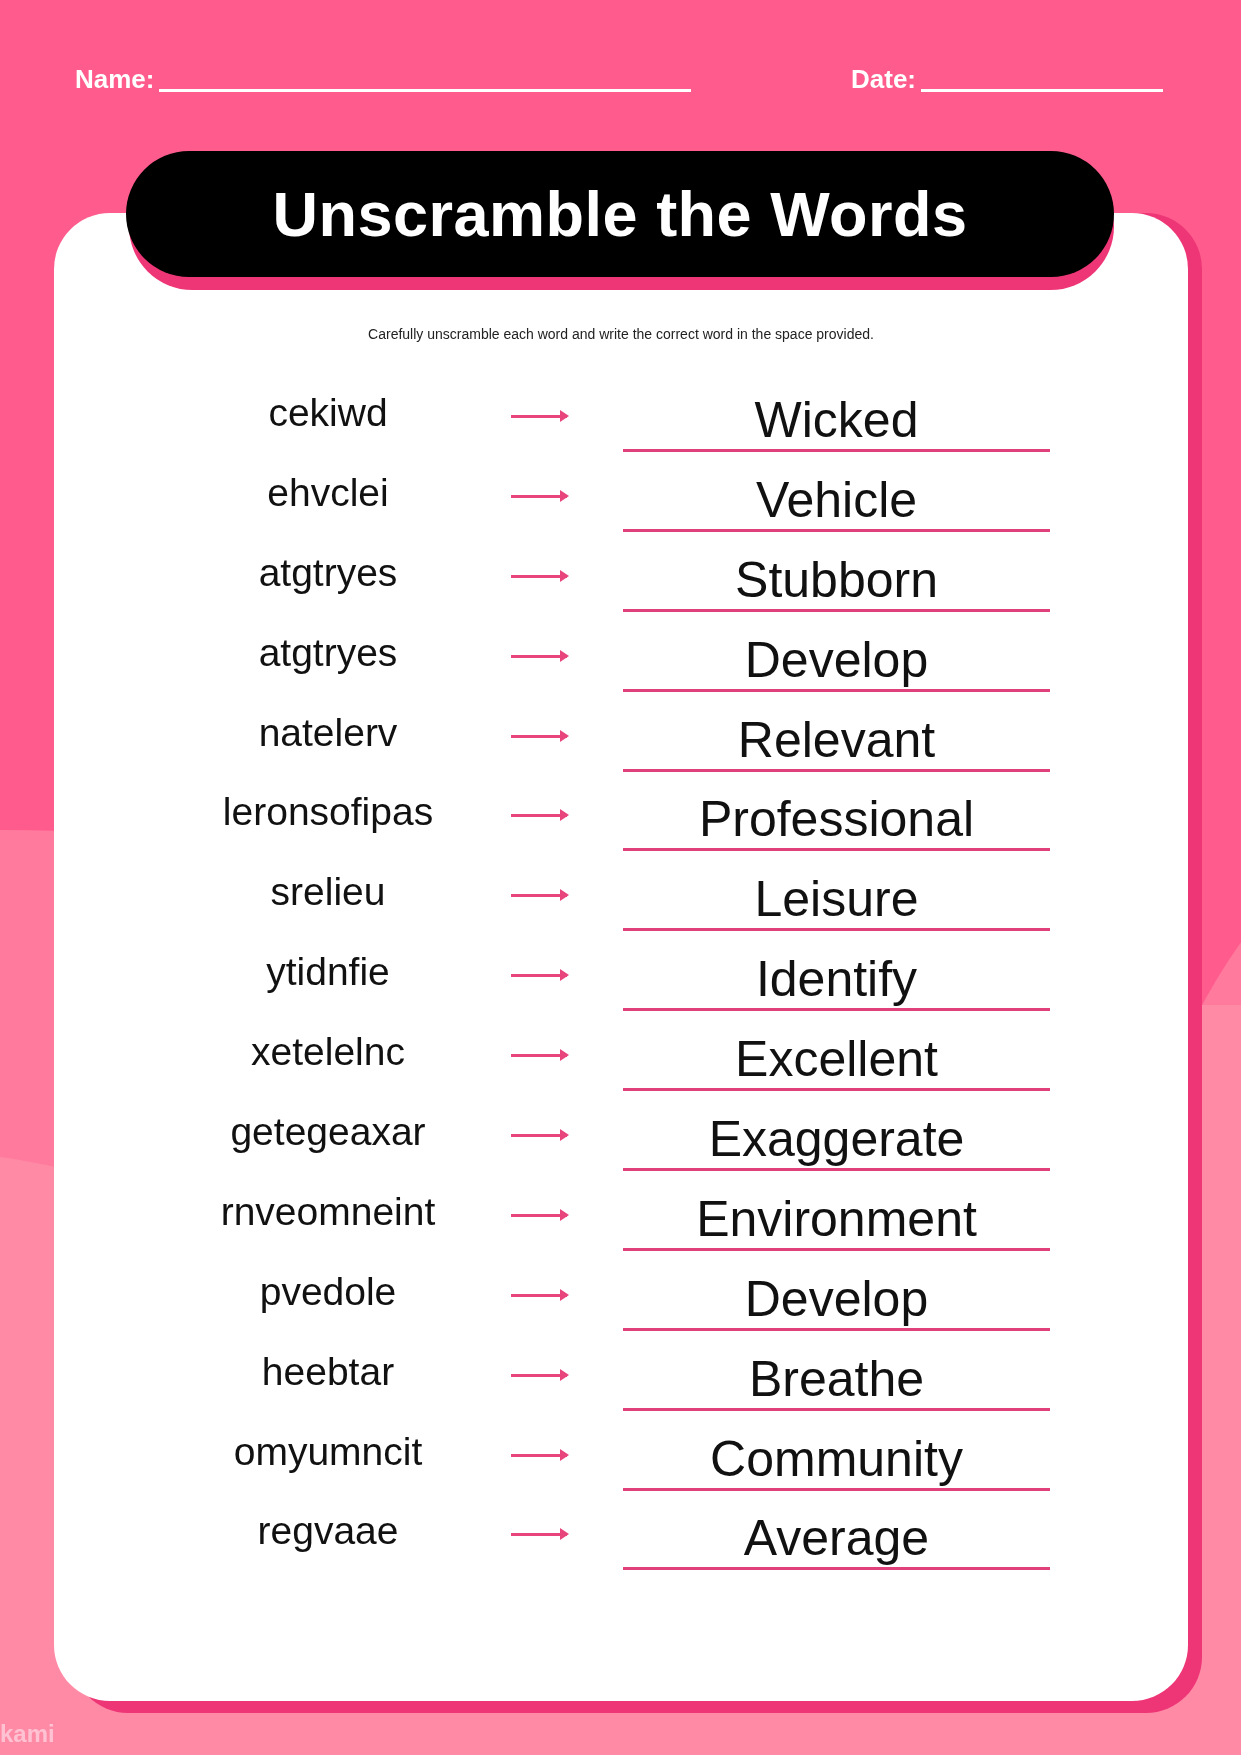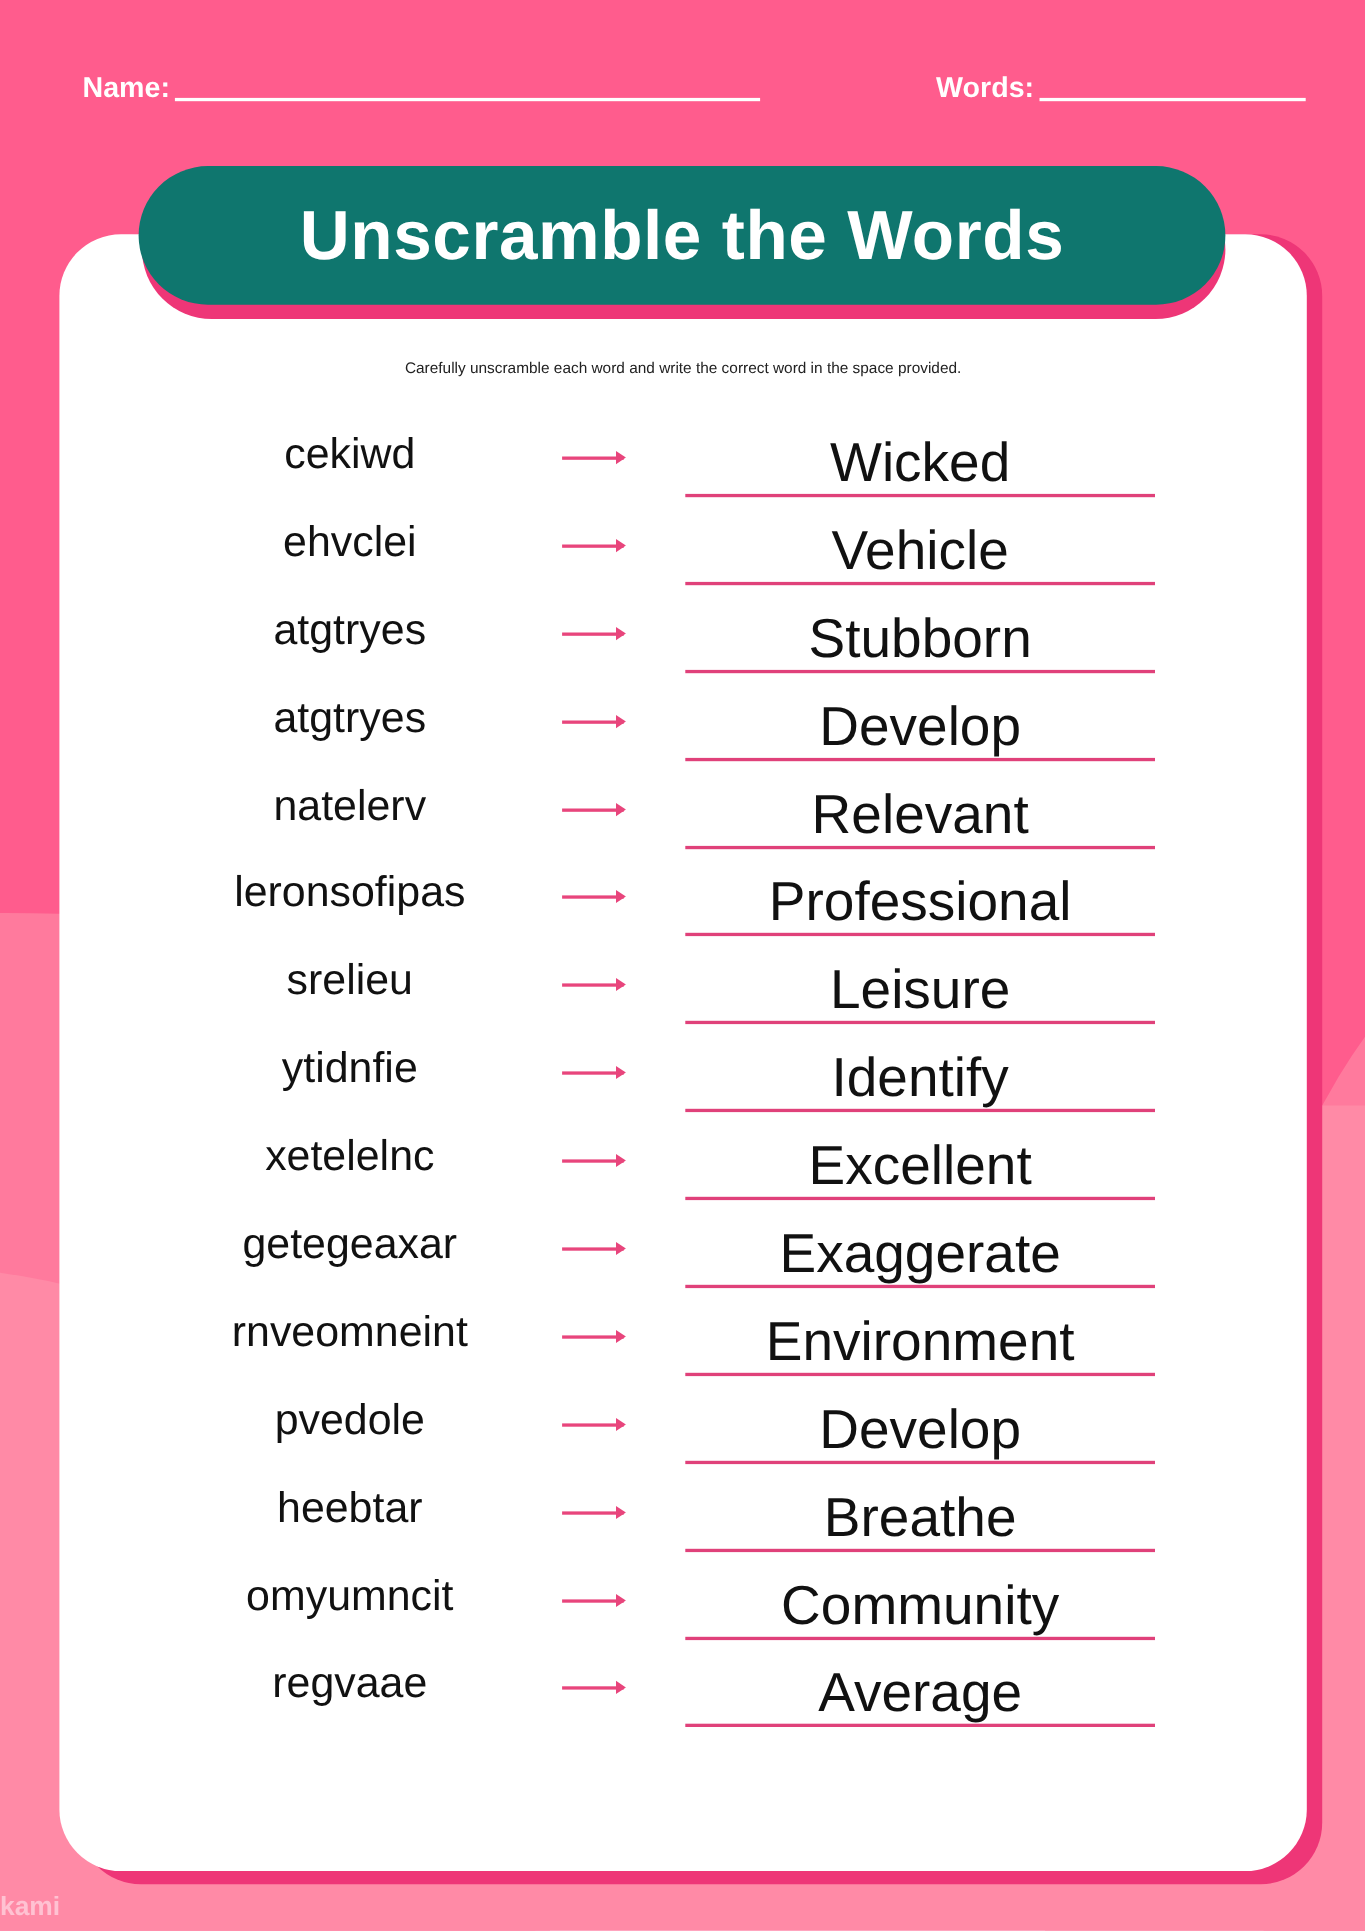--- a/index.html
+++ b/index.html
@@ -50,36 +50,36 @@
     .card {
       position: absolute; left: 54px; top: 213px; width: 1134px; height: 1488px;
       background: #ffffff; border-radius: 56px; z-index: 2;
     }
     .banner-shadow {
       position: absolute; left: 129px; top: 163px; width: 985px; height: 127px;
       background: #ee3677; border-radius: 64px; z-index: 3;
     }
     .banner {
       position: absolute; left: 126px; top: 151px; width: 988px; height: 126px;
-      background: #0f766e; border-radius: 64px; z-index: 4;
+      background: #000000; border-radius: 64px; z-index: 4;
       display: flex; align-items: center; justify-content: center;
     }
     .banner-title {
       color: #ffffff; font-size: 63px; font-weight: bold; letter-spacing: 0.5px;
     }
 
     .instruction {
       position: absolute; top: 326px; left: 54px; width: 1134px; z-index: 5;
       text-align: center; font-size: 14px; color: #222222;
     }
 
     .rows { position: absolute; top: 377px; left: 0; width: 1241px; z-index: 5; }
     .row { position: relative; height: 79.9px; }
     .scrambled {
-      position: absolute; left: 168px; width: 300px; top: 14px;
+      position: absolute; left: 178px; width: 300px; top: 14px;
       text-align: center; font-size: 39px; color: #111111;
     }
     .arrow {
       position: absolute; left: 511px; top: 38px; width: 56px; height: 3px; background: #e8457c;
     }
     .arrow::after {
       content: ""; position: absolute; right: -2px; top: -5px;
       border-left: 9px solid #e8457c; border-top: 6.5px solid transparent; border-bottom: 6.5px solid transparent;
     }
     .answer {
@@ -103,21 +103,21 @@
 <div class="bg-wave wave-right-mid"></div>
 <div class="bg-wave wave-right-low"></div>
 <div class="bg-wave wave-bottom"></div>
 
 <div class="header-row">
   <div class="field name">
     <span class="field-label">Name:</span>
     <span class="field-line"></span>
   </div>
   <div class="field date">
-    <span class="field-label">Words:</span>
+    <span class="field-label">Date:</span>
     <span class="field-line"></span>
   </div>
 </div>
 
 <div class="card-shadow"></div>
 <div class="card"></div>
 
 <div class="banner-shadow"></div>
 <div class="banner">
   <span class="banner-title">Unscramble the Words</span>

